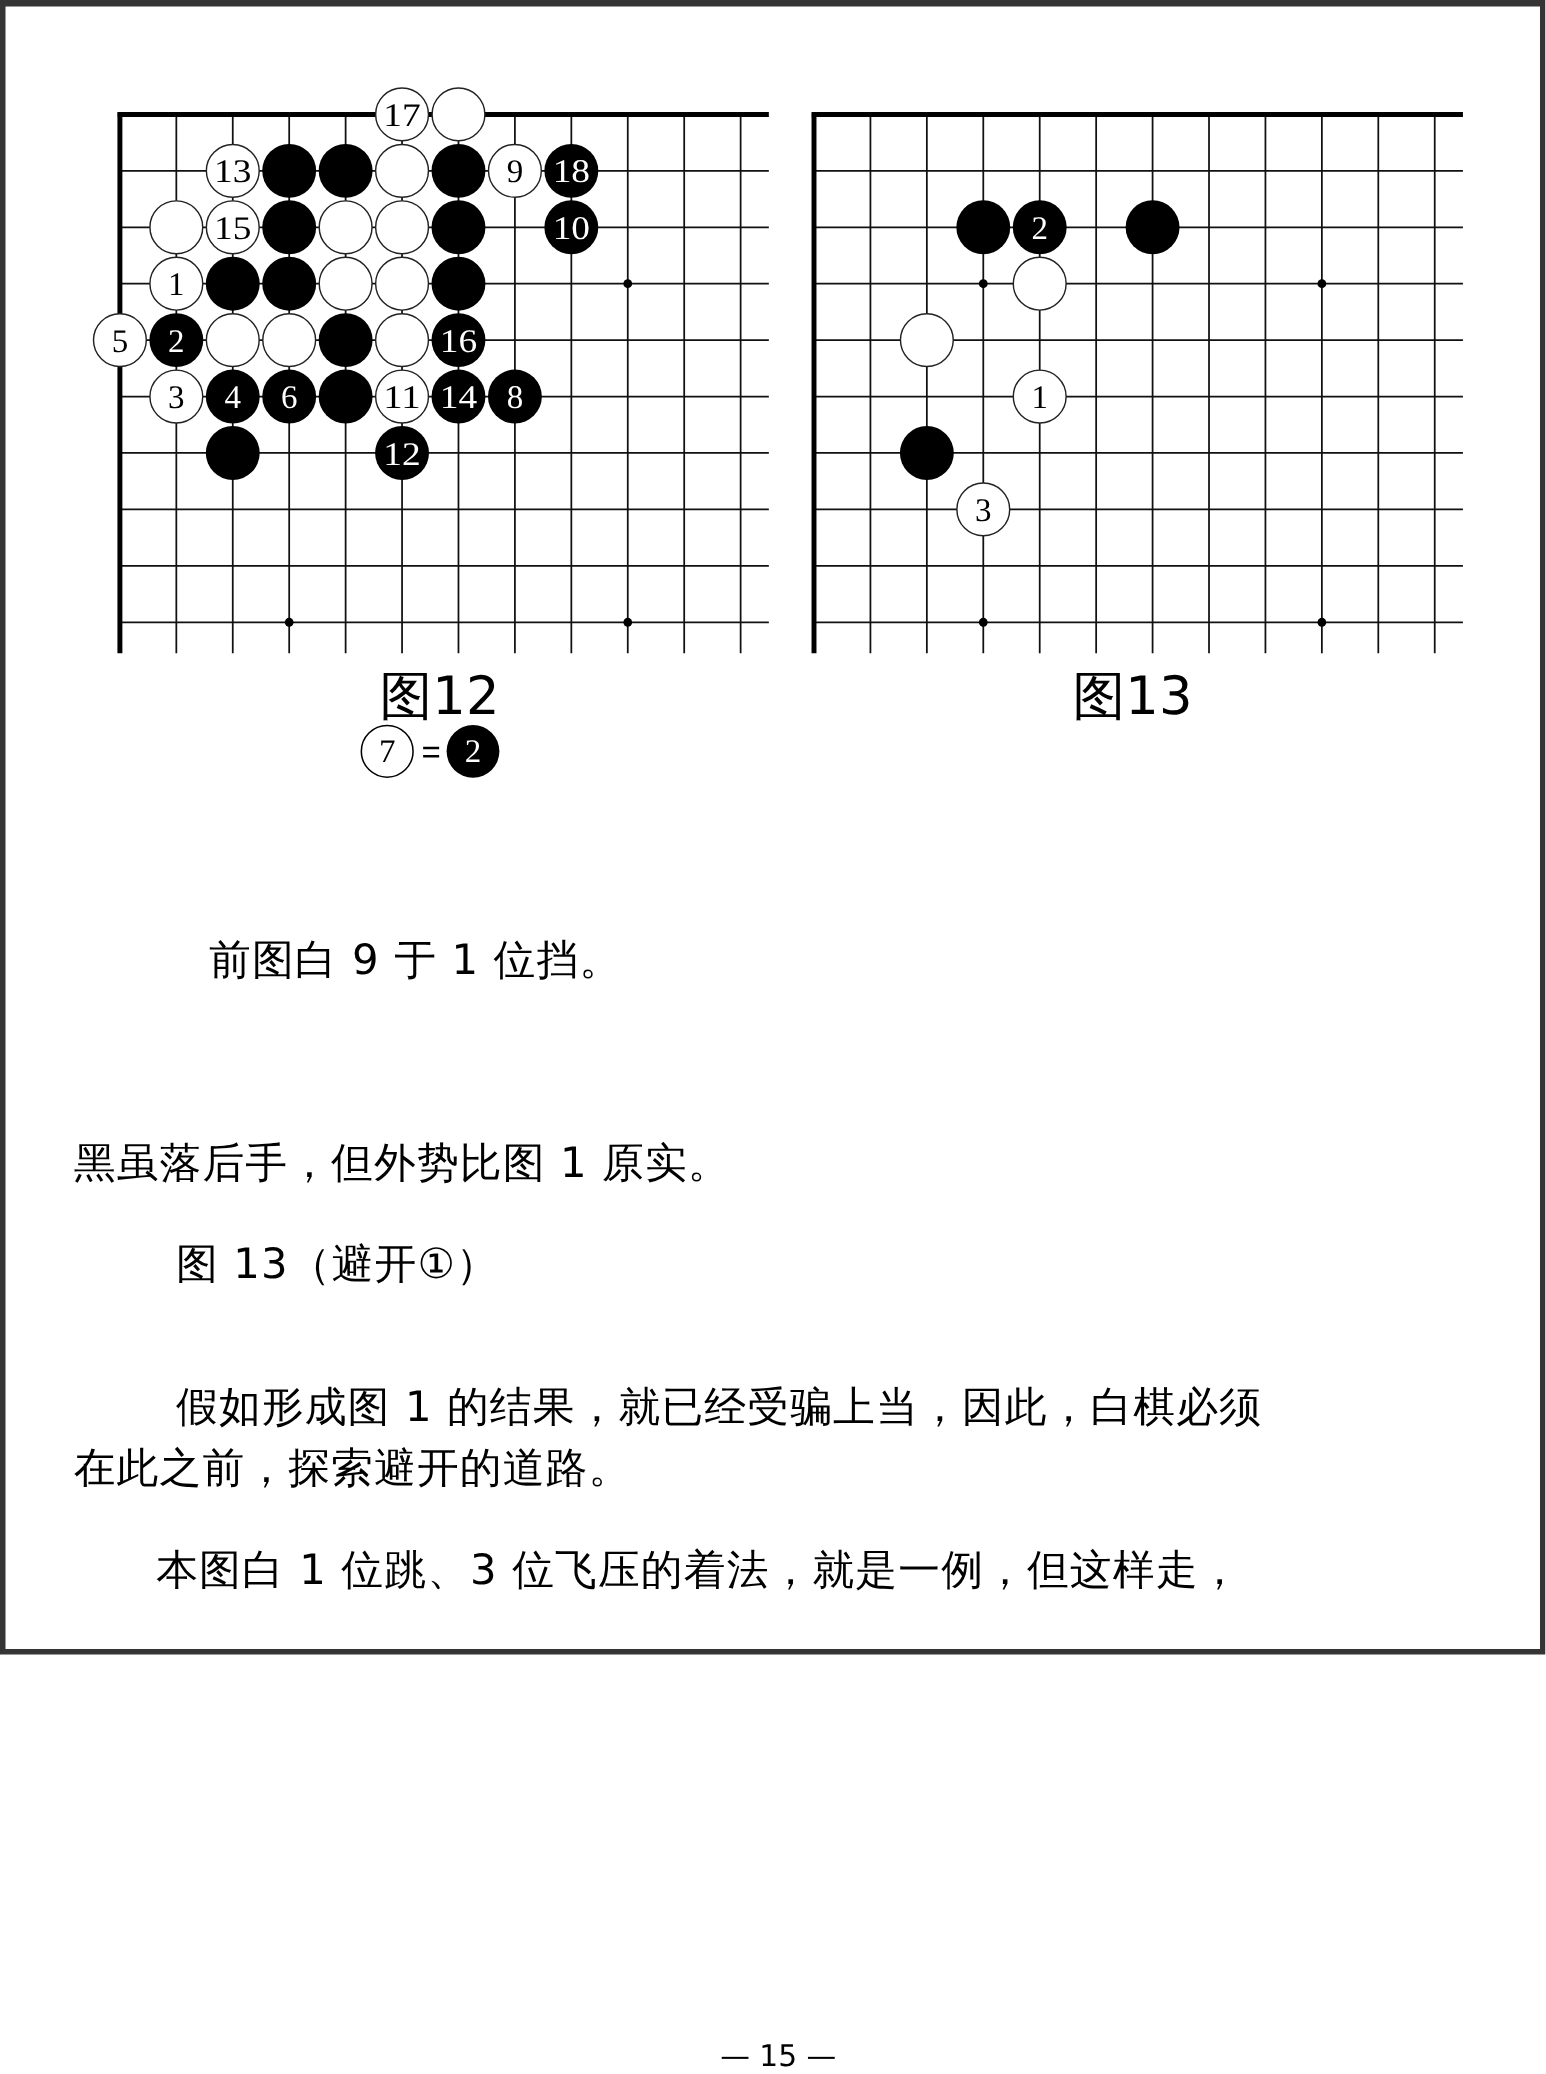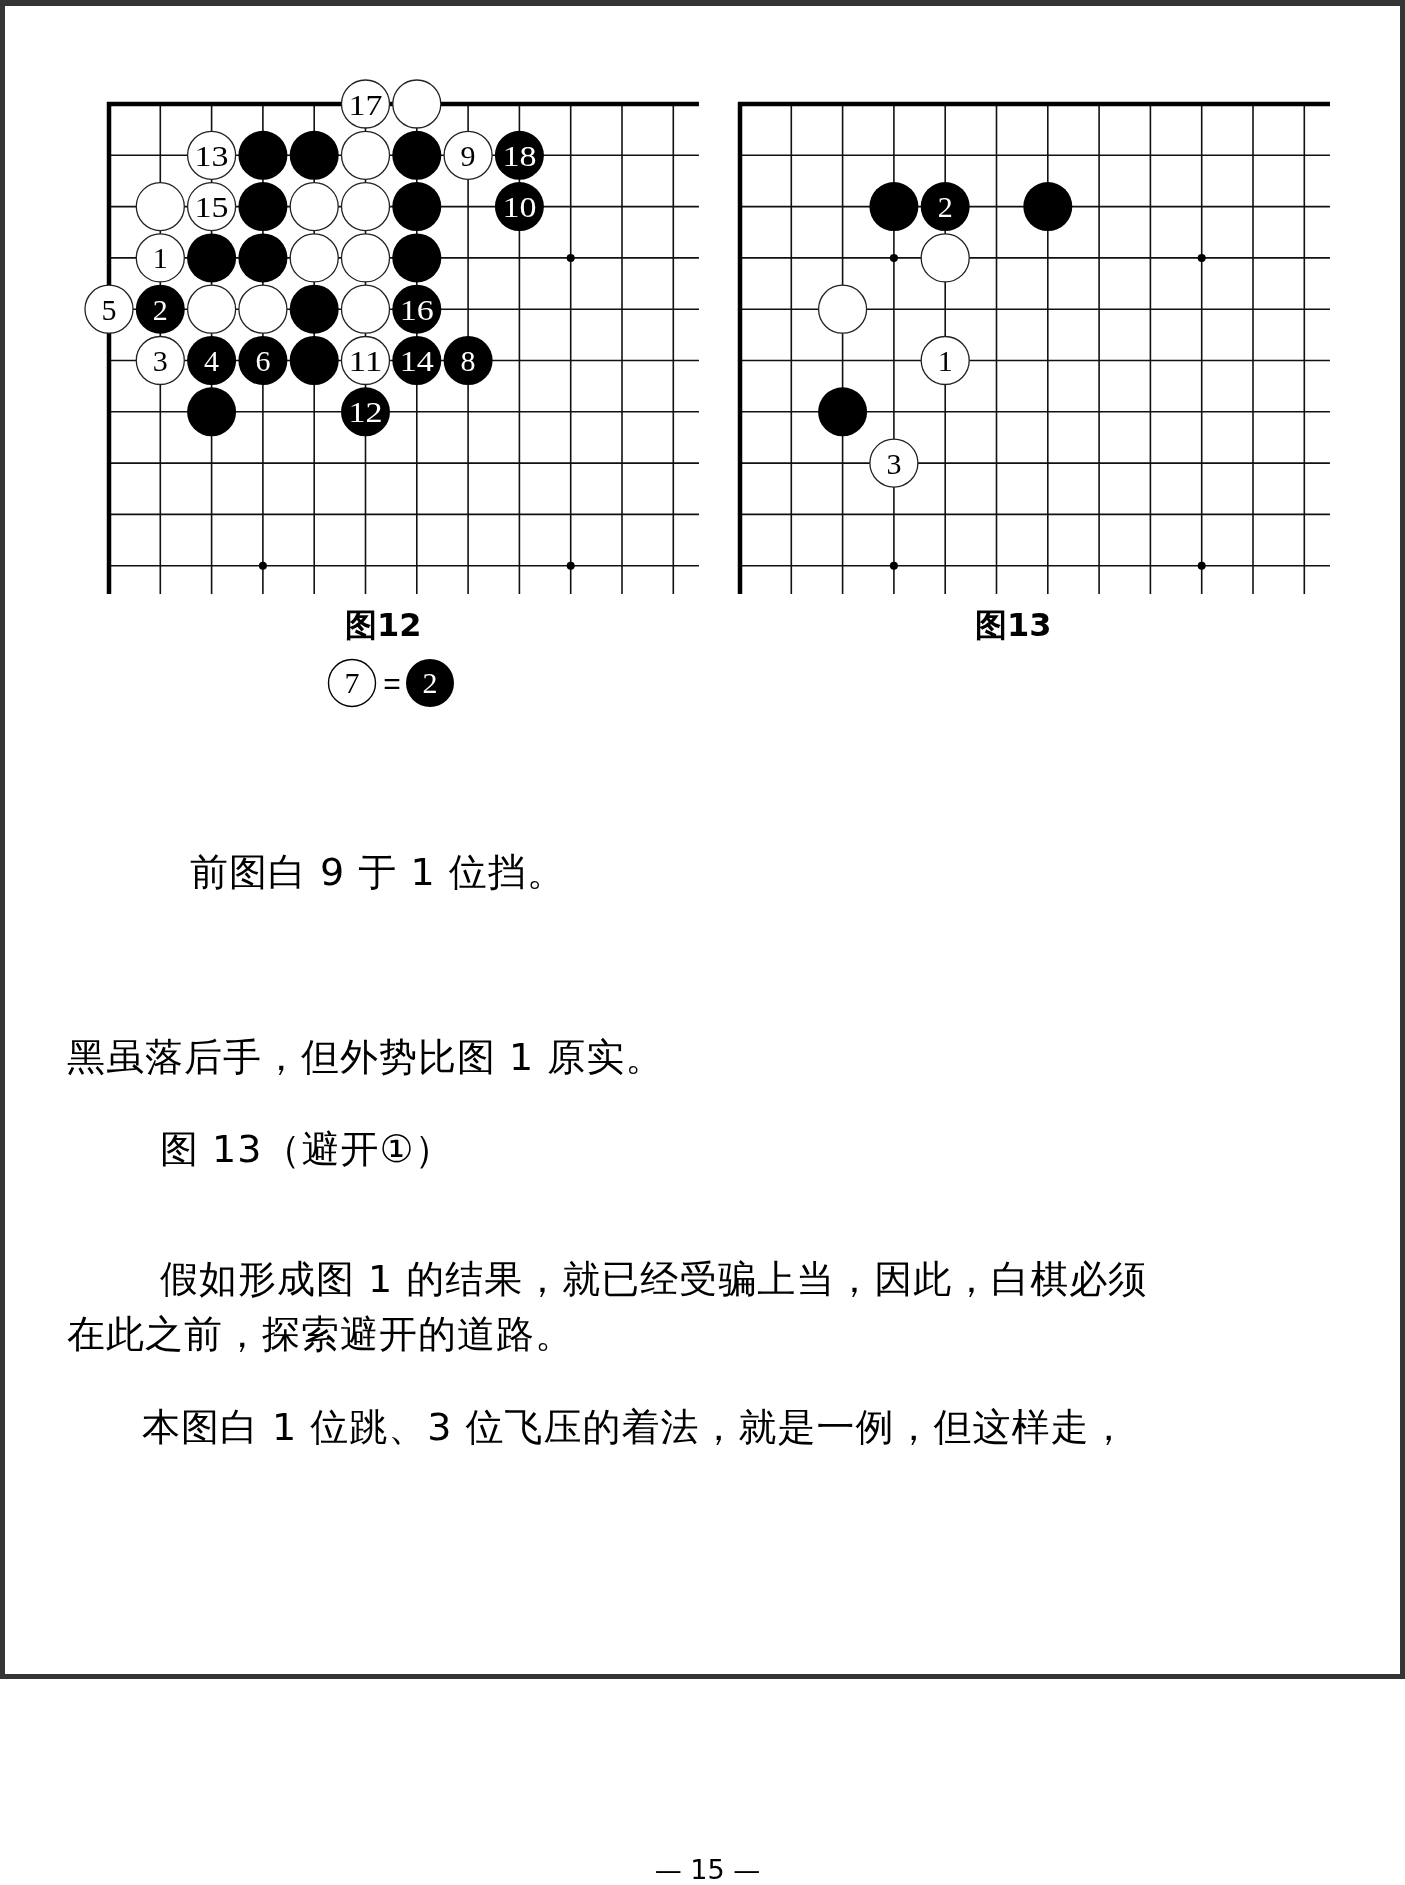--- a/index.html
+++ b/index.html
@@ -1,28 +1,28 @@
 <!DOCTYPE html>
 <html><head>
 <meta charset="utf-8">
 <style>
   html, body { margin: 0; padding: 0; background: #ffffff; }
   body { width: 1405px; height: 1885px; position: relative; overflow: hidden; }
   .page-frame {
-    position: absolute; left: 0; top: 0; width: 1405px; height: 1679px;
+    position: absolute; left: 0; top: 0; width: 1405px; height: 1504px;
     box-sizing: border-box;
     border-top: 6px solid #353535; border-left: 5px solid #353535;
     border-right: 5px solid #353535; border-bottom: 5px solid #353535;
     background: #ffffff;
   }
   svg.board { position: absolute; left: 0; top: 0; }
   .stone-num { font-family: "Liberation Serif", "DejaVu Serif", serif; font-size: 30px; }
   .caption {
     position: absolute; font-family: "DejaVu Sans", "Liberation Sans", sans-serif;
-    font-size: 32px; font-weight: bold; color: #000; line-height: 1; white-space: nowrap;
+    font-size: 48px; font-weight: normal; color: #000; line-height: 1; white-space: nowrap;
   }
   .legend { position: absolute; left: 318px; top: 650px; width: 140px; height: 54px; }
   .para {
     position: absolute; font-family: "DejaVu Sans", "Liberation Sans", sans-serif;
     font-size: 38px; color: #000; line-height: 1; white-space: nowrap; letter-spacing: 1px;
   }
   .page-number {
     position: absolute; left: 0; width: 1405px; top: 1848px; text-align: center;
     font-family: "DejaVu Sans", "Liberation Sans", sans-serif; font-size: 27px; color: #000;
   }

